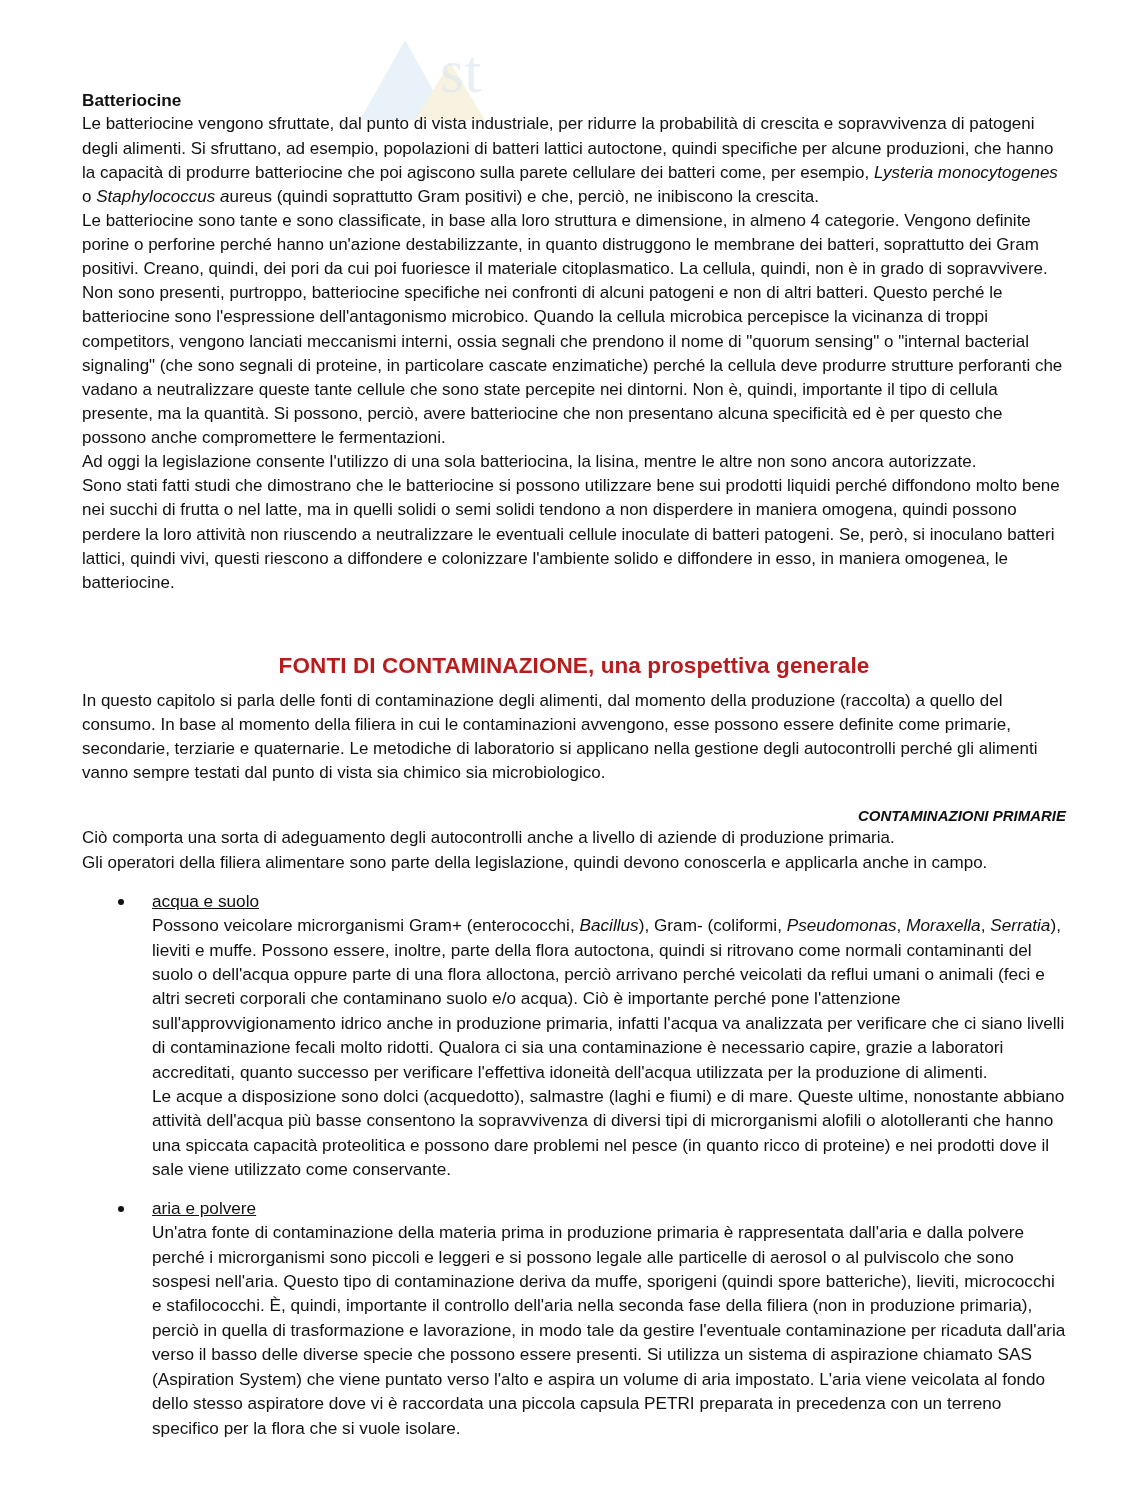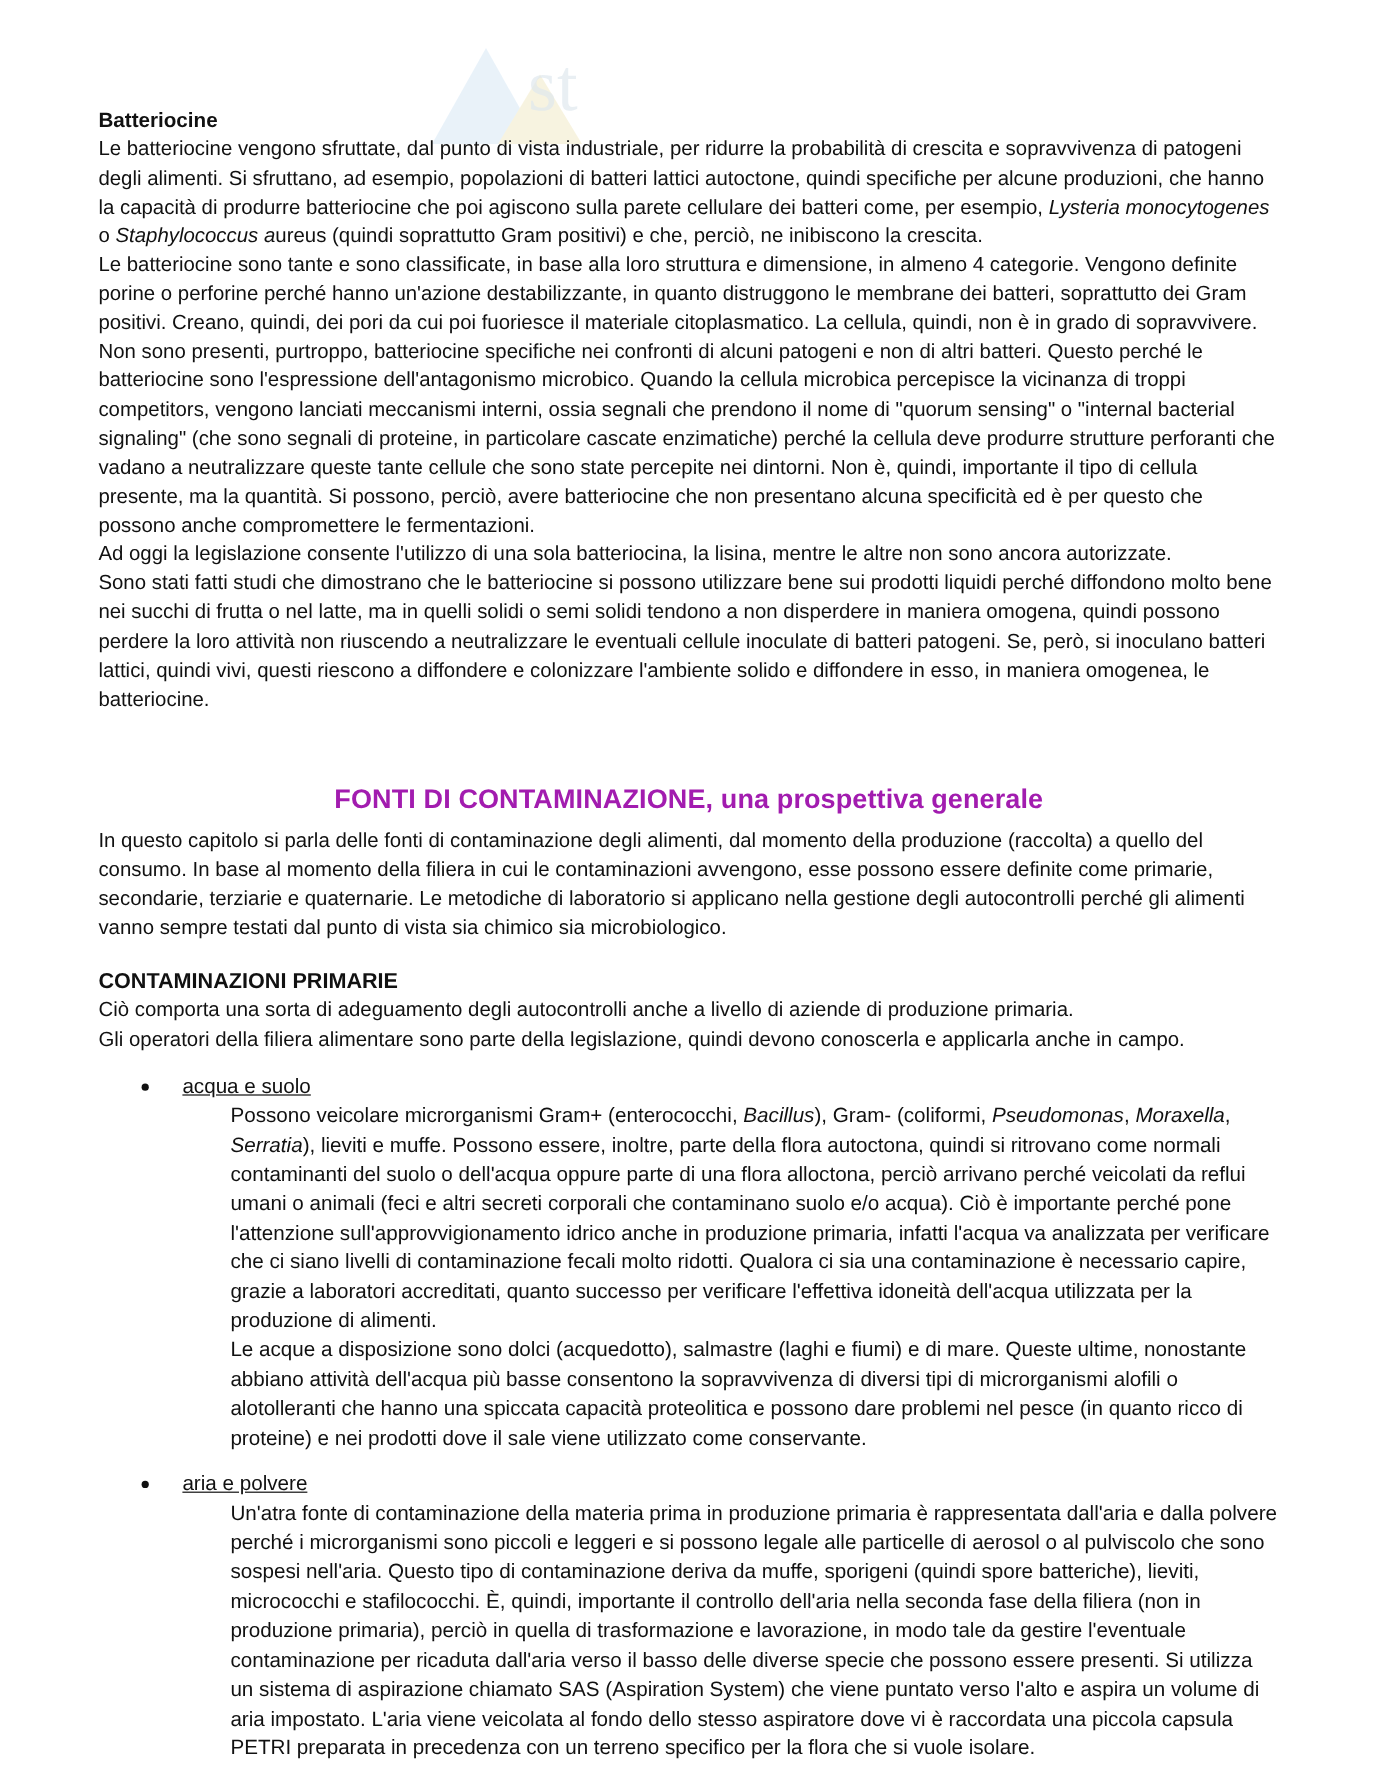--- a/index.html
+++ b/index.html
@@ -47,32 +47,33 @@
     font-weight: bold;
     font-size: 17.2px;
     line-height: 1.42;
   }
   .it { font-style: italic; }
   .block { margin-bottom: 0px; }
   .spacer-lg { height: 58px; }
   .spacer-md { height: 22px; }
 
   h1.section-title {
-    color: #a21caf;
+    color: #b91c1c;
     font-weight: bold;
     font-size: 22.5px;
     text-align: center;
     margin: 0 0 10px 0;
     letter-spacing: 0.1px;
   }
   h2.sub-title {
     font-weight: bold;
-    font-size: 18px;
-    text-align: left;
+    font-size: 15px;
+    text-align: right;
     margin: 0 0 2px 0;
+    font-style: italic;
   }
   ul.bullets {
     margin: 0;
     padding: 0;
     list-style: none;
   }
   ul.bullets > li {
     position: relative;
     padding-left: 70px;
     margin-top: 14px;
@@ -84,21 +85,21 @@
     position: absolute;
     left: 36px;
     top: 10px;
     width: 6px;
     height: 6px;
     background: #111;
     border-radius: 50%;
   }
   .u { text-decoration: underline; }
   .li-head { display: block; }
-  .li-body { display: block; margin-left: 40px; }
+  .li-body { display: block; }
 </style>
 </head>
 <body>
 
 <div class="page">
 
   <div class="watermark">
     <svg viewBox="0 0 250 120" width="250" height="120" xmlns="http://www.w3.org/2000/svg">
       <polygon points="40,100 85,20 130,100" fill="#bcd9ef"></polygon>
       <polygon points="95,100 130,42 165,100" fill="#e9dca0"></polygon>

